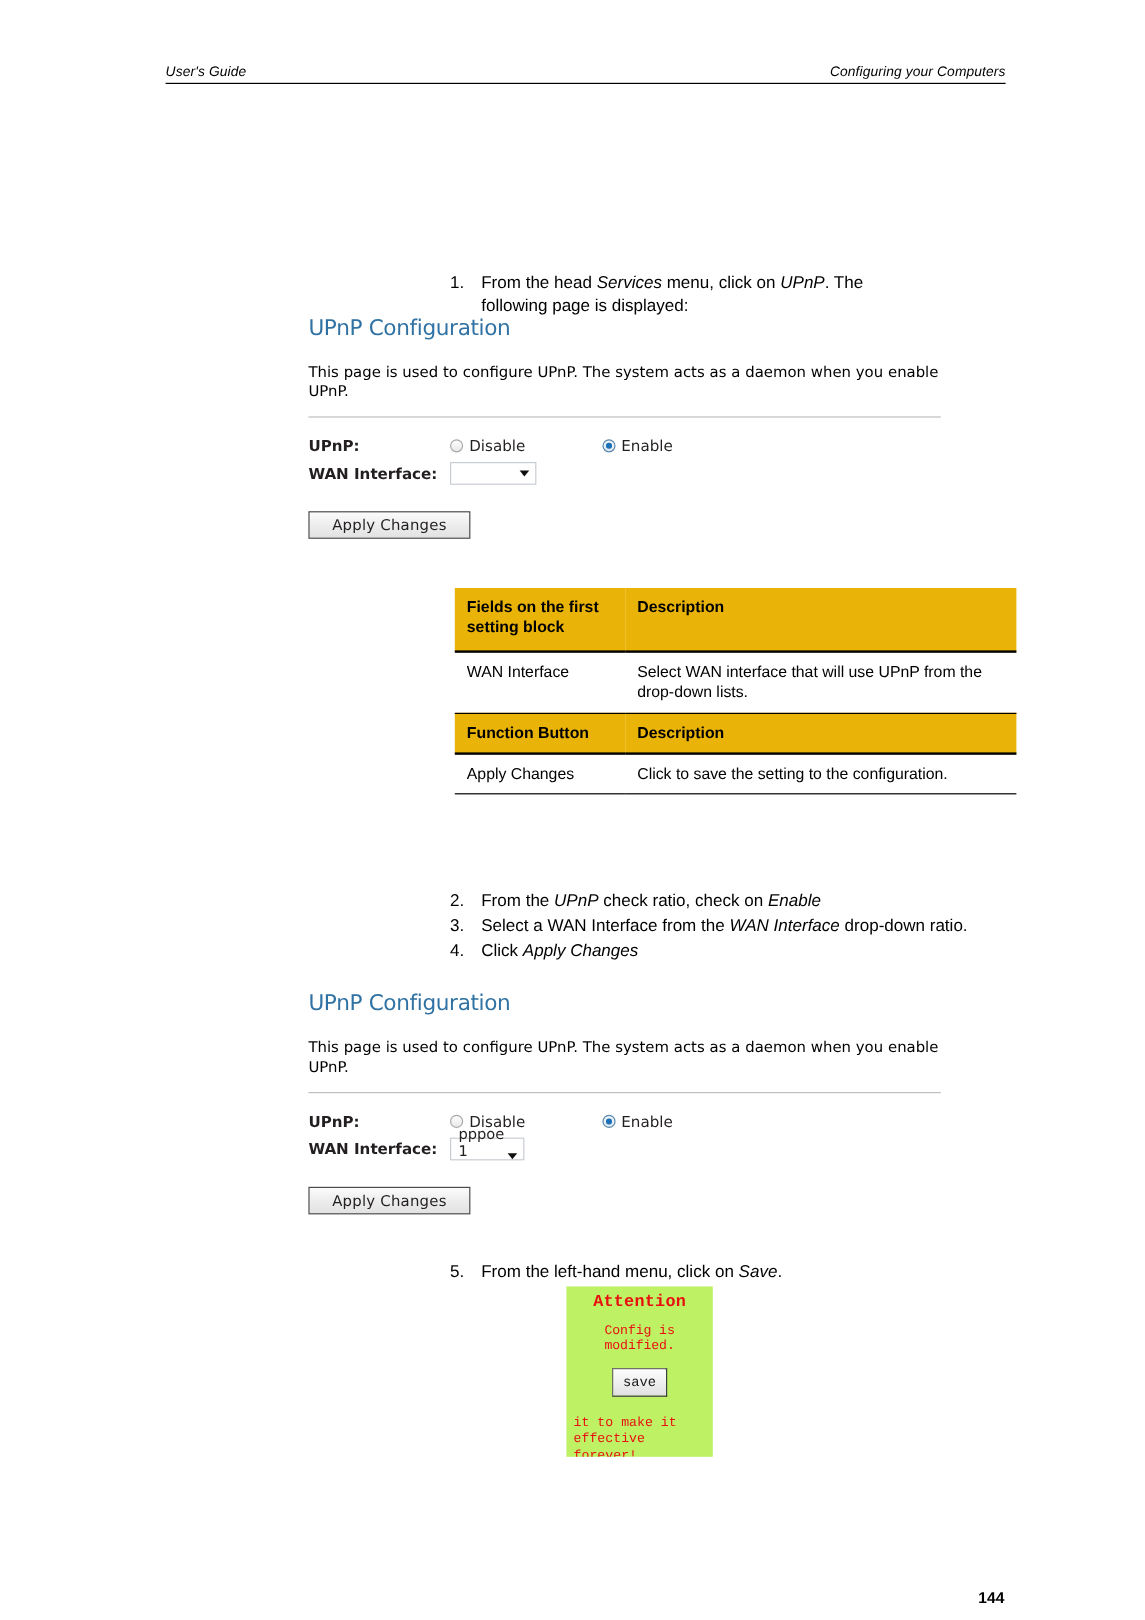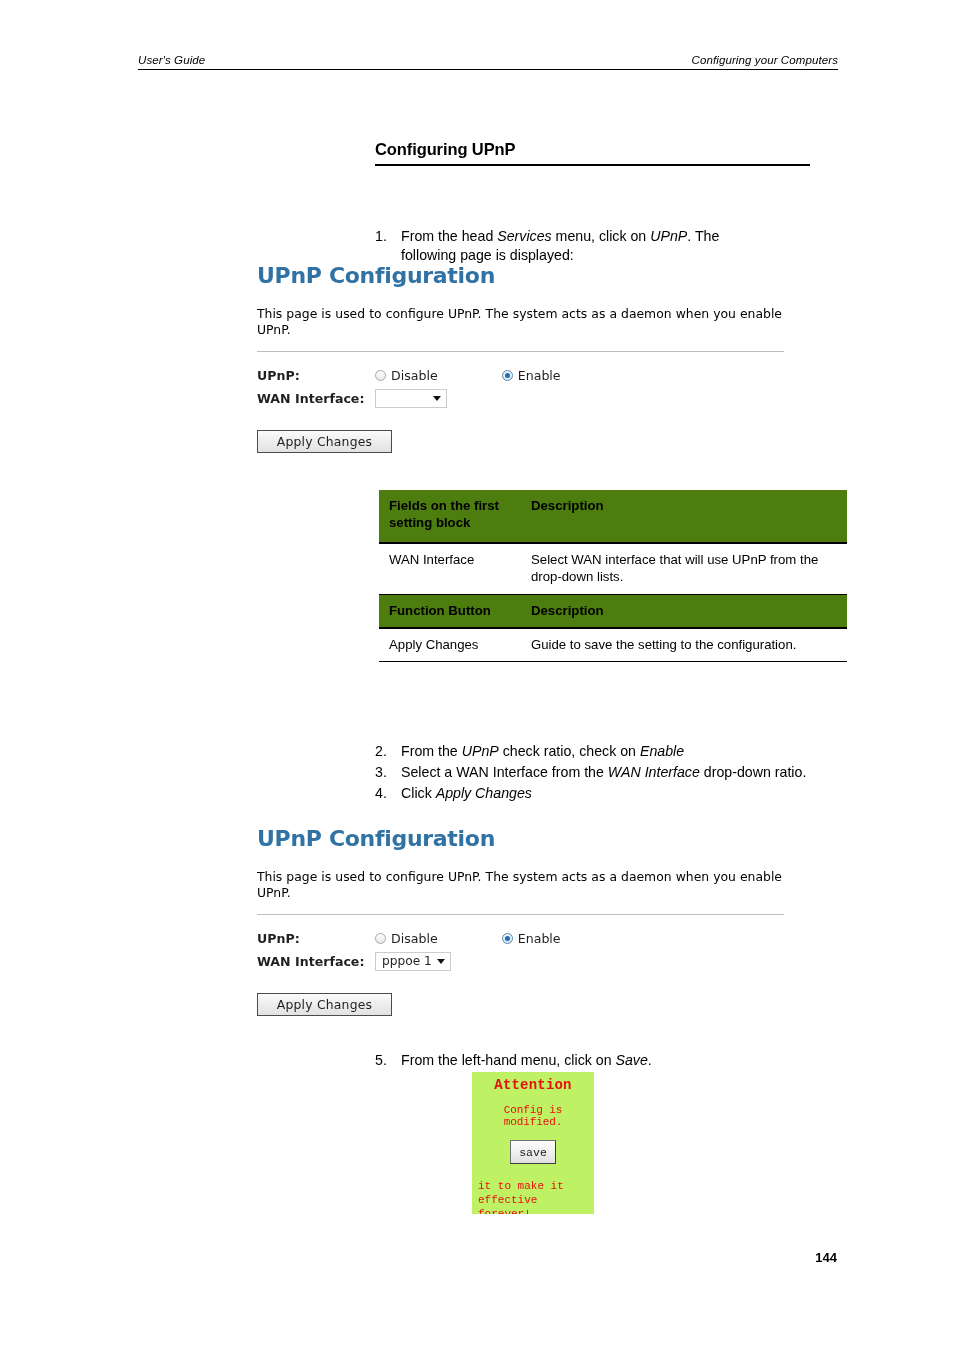--- a/index.html
+++ b/index.html
@@ -104,22 +104,22 @@
     position: absolute;
     left: 257px;
     width: 540px;
     font-family: "DejaVu Sans", sans-serif;
   }
   .webshot.first { top: 263px; }
   .webshot.second { top: 826px; }
 
   .web-title {
     color: #2f72a3;
-    font-size: 22px;
-    font-weight: bold;
+    font-size: 18px;
+    font-weight: normal;
     letter-spacing: -.3px;
     margin: 0 0 18px 0;
     font-family: "DejaVu Sans", sans-serif;
   }
   .web-desc {
     font-size: 12.4px;
     line-height: 1.32;
     color: #000000;
     width: 525px;
     margin: 0 0 12px 0;
@@ -185,21 +185,21 @@
     border: 1px solid #c8cdd2;
     background: #ffffff;
     display: flex;
     align-items: center;
     justify-content: space-between;
     padding: 0 5px 0 6px;
     box-sizing: border-box;
     font-size: 12.2px;
     color: #231f20;
   }
-  .select-box.filled { width: 76px; }
+  .select-box.filled { width: 62px; align-items: flex-end; }
   .caret {
     width: 0;
     height: 0;
     border-left: 4.2px solid transparent;
     border-right: 4.2px solid transparent;
     border-top: 5px solid #101010;
   }
   .apply-btn {
     margin-top: 20px;
     width: 133px;
@@ -223,21 +223,21 @@
     width: 468px;
     border-collapse: collapse;
     font-size: 13.2px;
   }
   .ref-table td {
     vertical-align: top;
     padding: 7px 10px 8px 10px;
     line-height: 1.3;
   }
   .ref-table tr.head td {
-    background: #4d7c0f;
+    background: #eab308;
     font-weight: bold;
     border-bottom: 2.6px solid #000;
   }
   .ref-table tr.head.tall td { padding-bottom: 11px; }
   .ref-table tr.row td {
     border-bottom: 1.1px solid #000;
   }
   .ref-table .c1 { width: 122px; }
 
   
@@ -285,35 +285,34 @@
     margin-top: 16px;
     text-align: left;
     padding-left: 6px;
     line-height: 1.25;
   }
 
   
   .page-number {
     position: absolute;
     right: 117px;
-    top: 1250px;
+    top: 1324px;
     font-size: 13px;
     font-weight: bold;
   }
 </style>
 </head>
 <body>
 
 <div class="page-header">
   <span class="hdr-left">User's Guide</span>
   <span class="hdr-right">Configuring your Computers</span>
 </div>
 
 <div class="content">
-  <h2 class="section-title">Configuring UPnP</h2>
 </div>
 
 <ol class="steps steps-first">
   <li>
     <span class="num">1.</span>
     <span class="txt"><span>From the head </span><span class="it">Services</span><span> menu, click on </span><span class="it">UPnP</span><span>. The following page is displayed:</span></span>
   </li>
 </ol>
 
 <div class="webshot first">
@@ -355,21 +354,21 @@
     <tr class="row">
       <td class="c1">WAN Interface</td>
       <td>Select WAN interface that will use UPnP from the drop-down lists.</td>
     </tr>
     <tr class="head">
       <td class="c1">Function Button</td>
       <td>Description</td>
     </tr>
     <tr class="row">
       <td class="c1">Apply Changes</td>
-      <td>Guide to save the setting to the configuration.</td>
+      <td>Click to save the setting to the configuration.</td>
     </tr>
   </tbody>
 </table>
 
 <ol class="steps steps-mid">
   <li>
     <span class="num">2.</span>
     <span class="txt"><span>From the </span><span class="it">UPnP</span><span> check ratio, check on </span><span class="it">Enable</span></span>
   </li>
   <li>

